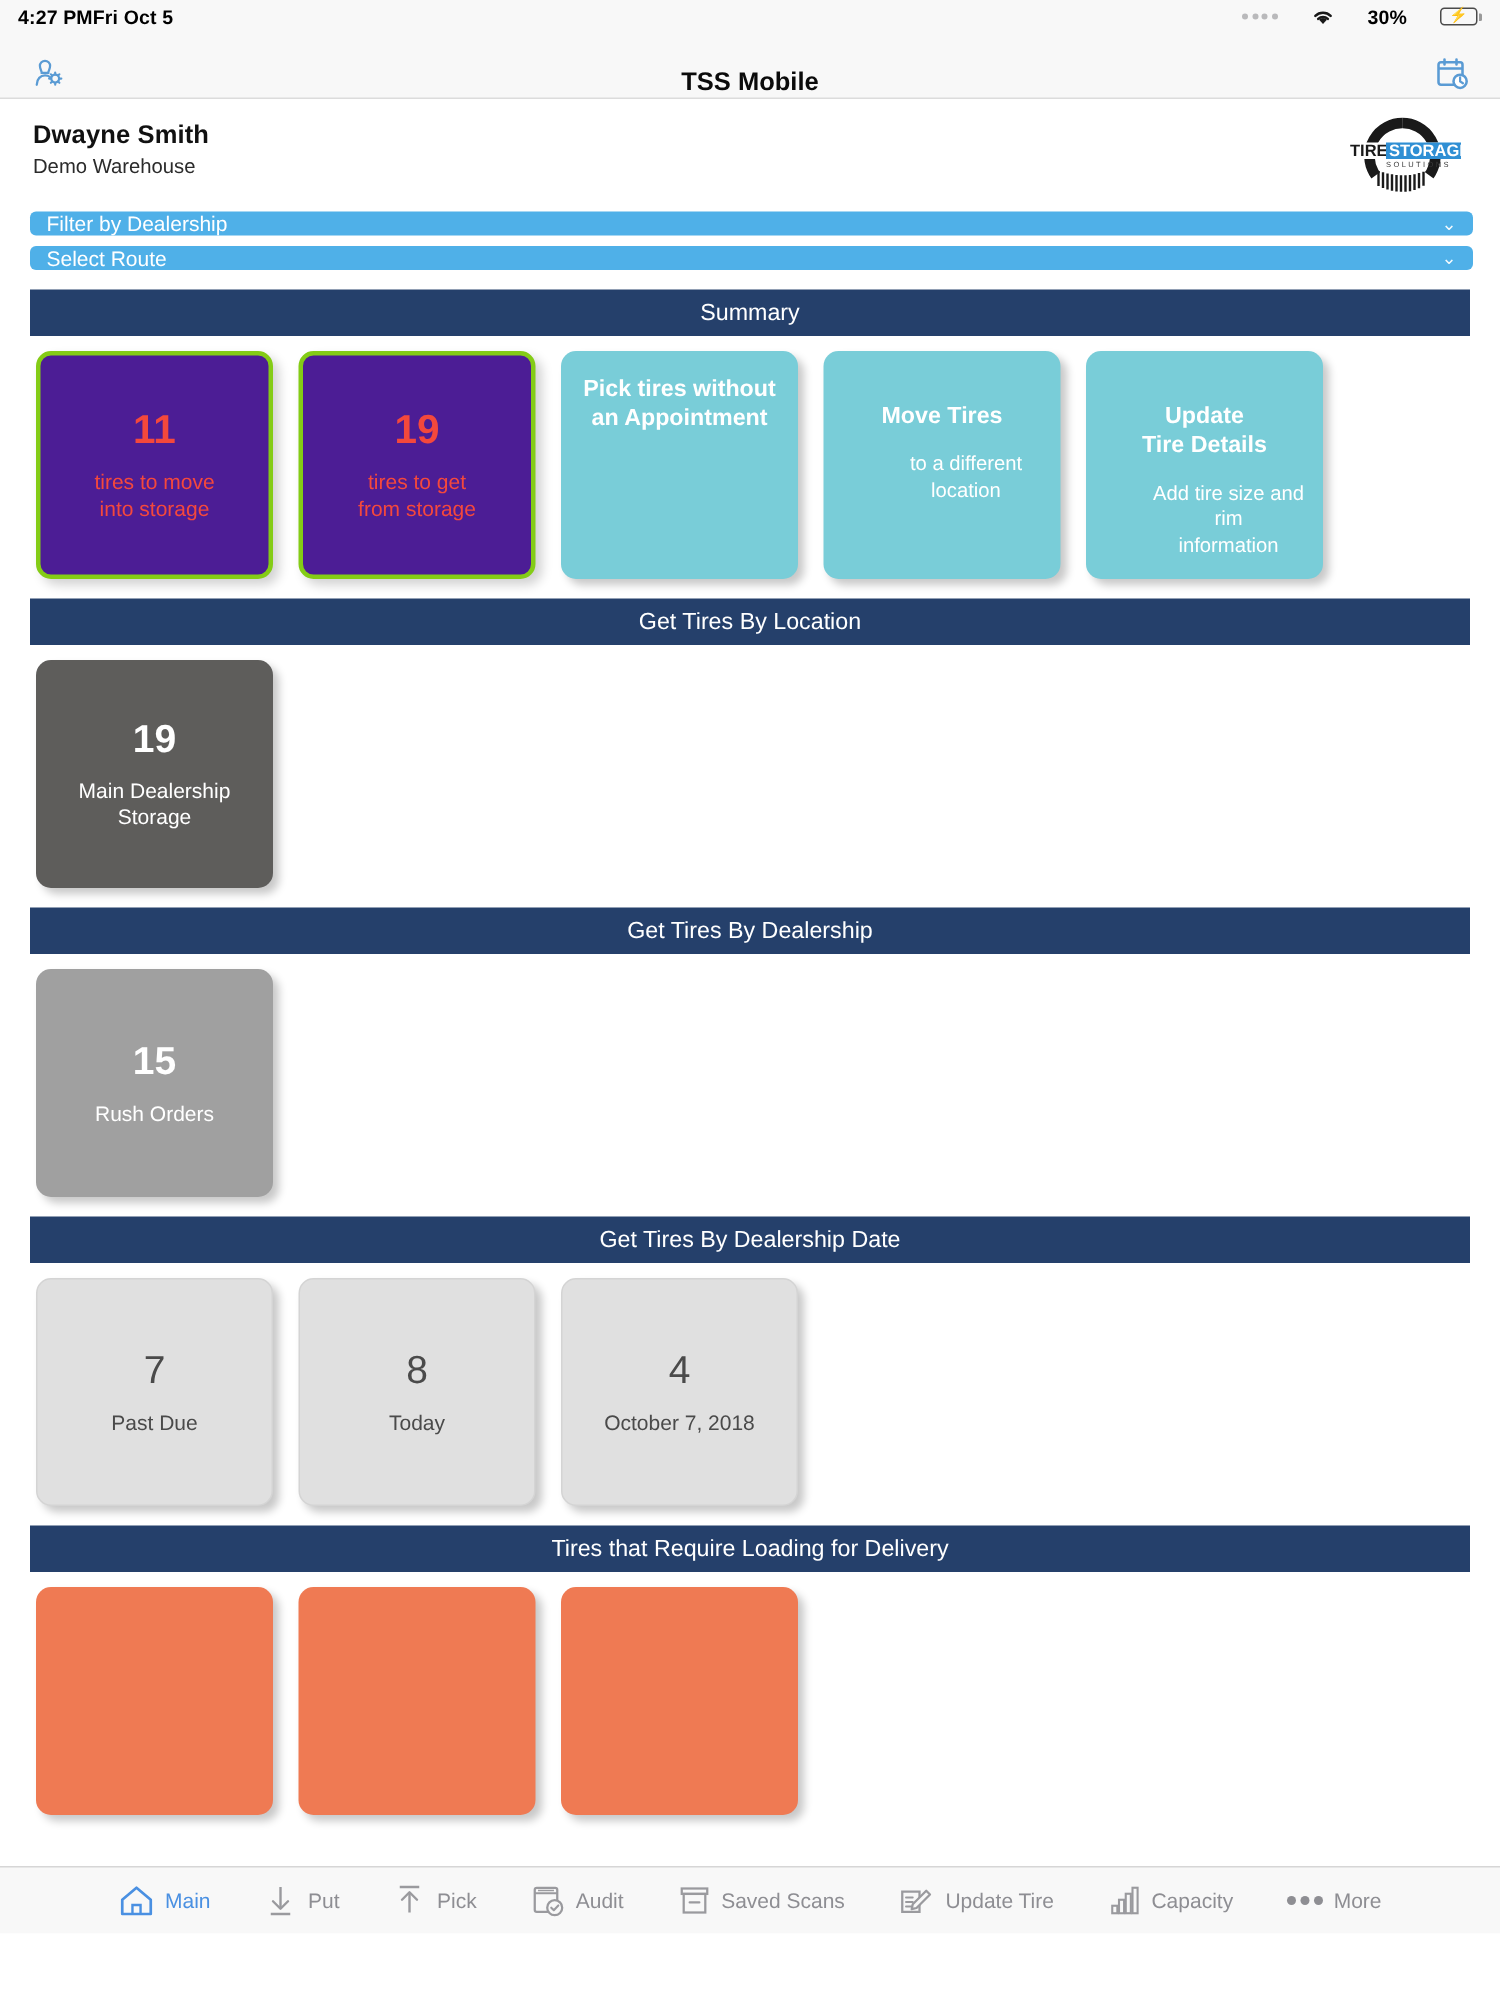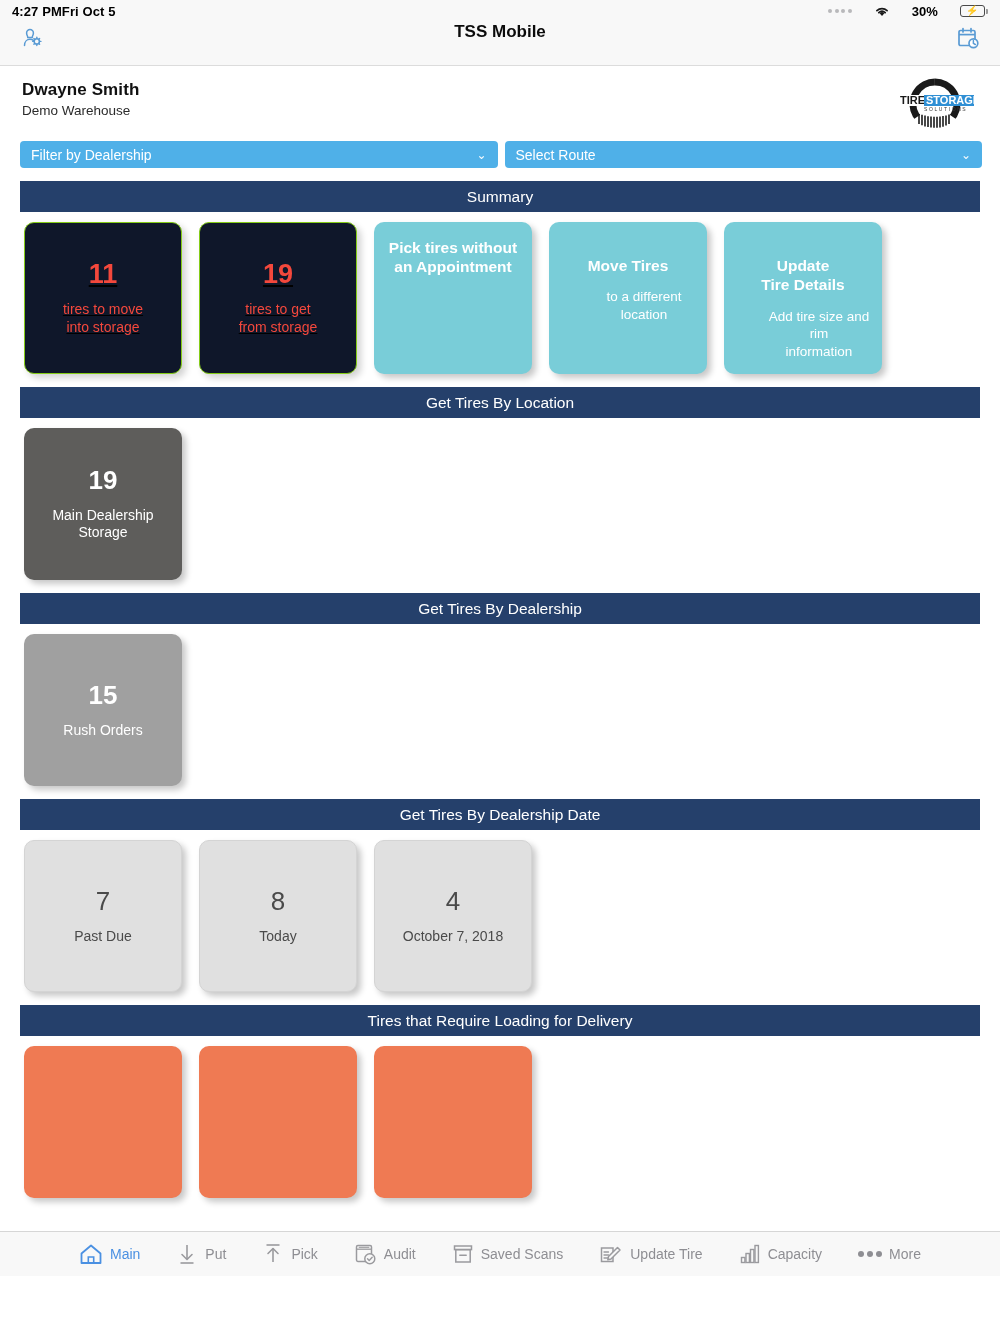--- a/index.html
+++ b/index.html
@@ -31,21 +31,21 @@
   }
   .batt-fill { height: 100%; width: 68%; background: #4cd964; border-radius: 1.2px; }
   .batt-cap { width: 2px; height: 5px; background: #9a9a9a; border-radius: 0 1px 1px 0; margin-left: 1px; }
   .bolt { position: absolute; left: 50%; top: 50%; transform: translate(-50%,-50%); font-size: 10px; color: #1f1f1f; line-height: 1; }
 
   
   .navbar {
     height: 44px; width: 100%;
     background: #f8f8f8;
     border-bottom: 1px solid #dcdcdc;
-    display: flex; align-items: flex-start;
+    display: flex; align-items: flex-end;
     padding: 0 14px;
     position: relative;
   }
   .nav-title {
     position: absolute; left: 0; right: 0; text-align: center;
     font-size: 17px; font-weight: bold; color: #0b0b0b;
     pointer-events: none;
   }
   .nav-btn { width: 36px; height: 32px; display: flex; align-items: center; justify-content: center; cursor: pointer; }
   .nav-btn.right { margin-left: auto; }
@@ -62,21 +62,21 @@
   .userhead {
     padding: 14px 20px 4px 22px;
     display: flex; align-items: flex-start;
   }
   .user-name { font-size: 17px; font-weight: bold; color: #111; letter-spacing: .1px; }
   .user-sub { font-size: 13.5px; color: #2b2b2b; margin-top: 3px; }
 
   .logo { margin-left: auto; width: 90px; height: 52px; position: relative; margin-top: -2px; }
 
   
-  .filters { display: flex; gap: 7px; padding: 7px 18px 0 20px; }
+  .filters { display: flex; gap: 7px; padding: 7px 18px 0 20px; flex-direction: column; }
   .dd {
     flex: 1; height: 27px; background: #4fb0e8; border-radius: 4px;
     display: flex; align-items: center; padding: 0 11px;
     color: #ffffff; font-size: 14px; cursor: pointer;
   }
   .dd .chev { margin-left: auto; font-size: 12px; opacity: .95; }
 
   
   .sect {
     margin: 13px 20px 0 20px;
@@ -90,21 +90,21 @@
   .card {
     width: 158px; height: 152px; border-radius: 10px;
     display: flex; flex-direction: column; align-items: center; justify-content: center;
     text-align: center; padding: 6px 10px;
     box-shadow: 4px 4px 6px rgba(0,0,0,.22);
     cursor: pointer; position: relative;
   }
   .card .num { font-size: 27px; font-weight: bold; line-height: 1.1; }
   .card .lbl { font-size: 14px; line-height: 1.25; margin-top: 12px; }
 
-  .card.white { background: #0f172a; border: 1px solid #84cc16; box-shadow: 4px 4px 7px rgba(0,0,0,.18); text-decoration: underline; }
+  .card.white { background: #4c1d95; border: 3px solid #84cc16; box-shadow: 4px 4px 7px rgba(0,0,0,.18); }
   .card.white .num, .card.white .lbl { color: #f4483c; }
 
   .card.teal { background: #79cdd8; color: #fff; justify-content: flex-start; padding-top: 34px; }
   .card.teal .title { font-size: 15.5px; font-weight: bold; line-height: 1.25; }
   .card.teal .desc { font-size: 13.5px; line-height: 1.3; margin-top: 13px; padding-left: 32px; }
   .card.teal.solo { padding-top: 16px; }
 
   .card.dark { background: #5e5d5b; color: #fff; }
   .card.dark .num { font-size: 26px; }
   .card.dark .lbl { color: #fff; }
@@ -114,21 +114,21 @@
   .card.mid .lbl { color: #fff; }
 
   .card.light { background: #e0e0e0; color: #4a4a4a; border: 1px solid #d4d4d4; }
   .card.light .num { font-size: 26px; font-weight: normal; color: #4a4a4a; }
   .card.light .lbl { color: #4a4a4a; }
 
   .card.orange { background: #ef7a53; color: #fff; }
 
   
   .tabbar {
-    position: absolute; bottom: 13px; left: 0;
+    position: absolute; bottom: 0; left: 0;
     height: 45px; width: 100%;
     background: #f8f8f8;
     border-top: 1px solid #d6d6d6;
     display: flex; align-items: center; justify-content: center;
     gap: 0;
   }
   .tab {
     display: flex; align-items: center; gap: 7px;
     color: #8e8e93; font-size: 14px; cursor: pointer;
     padding: 0 18px;

